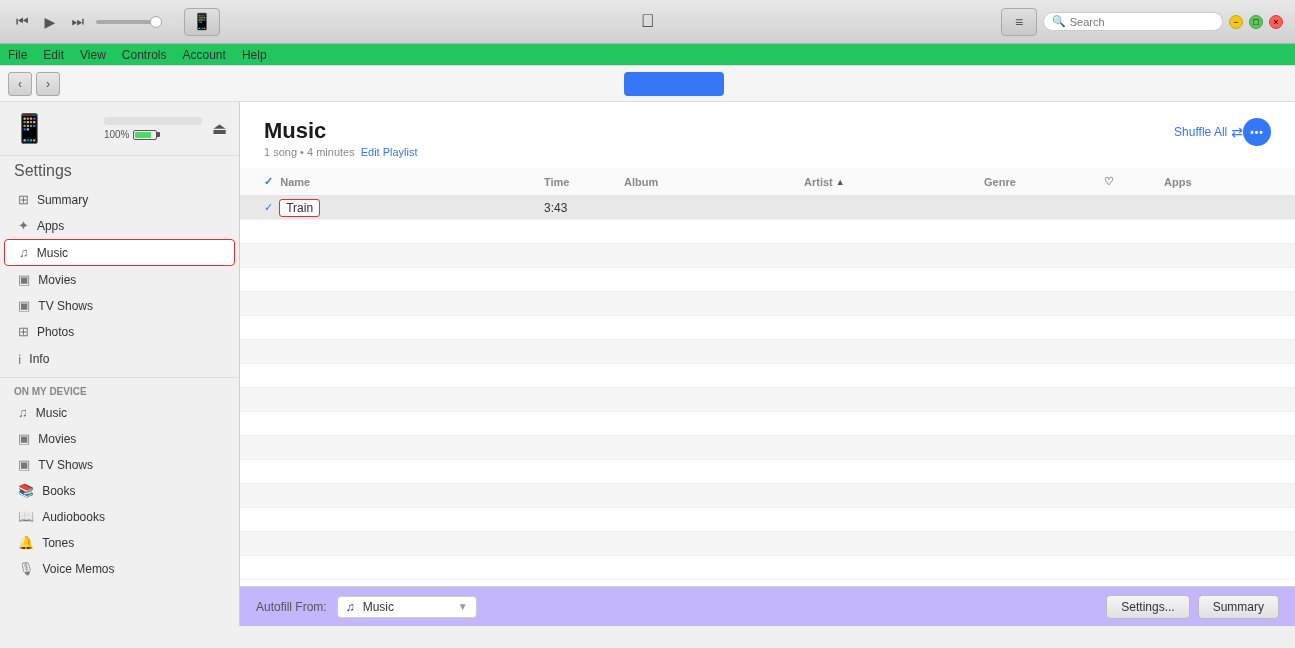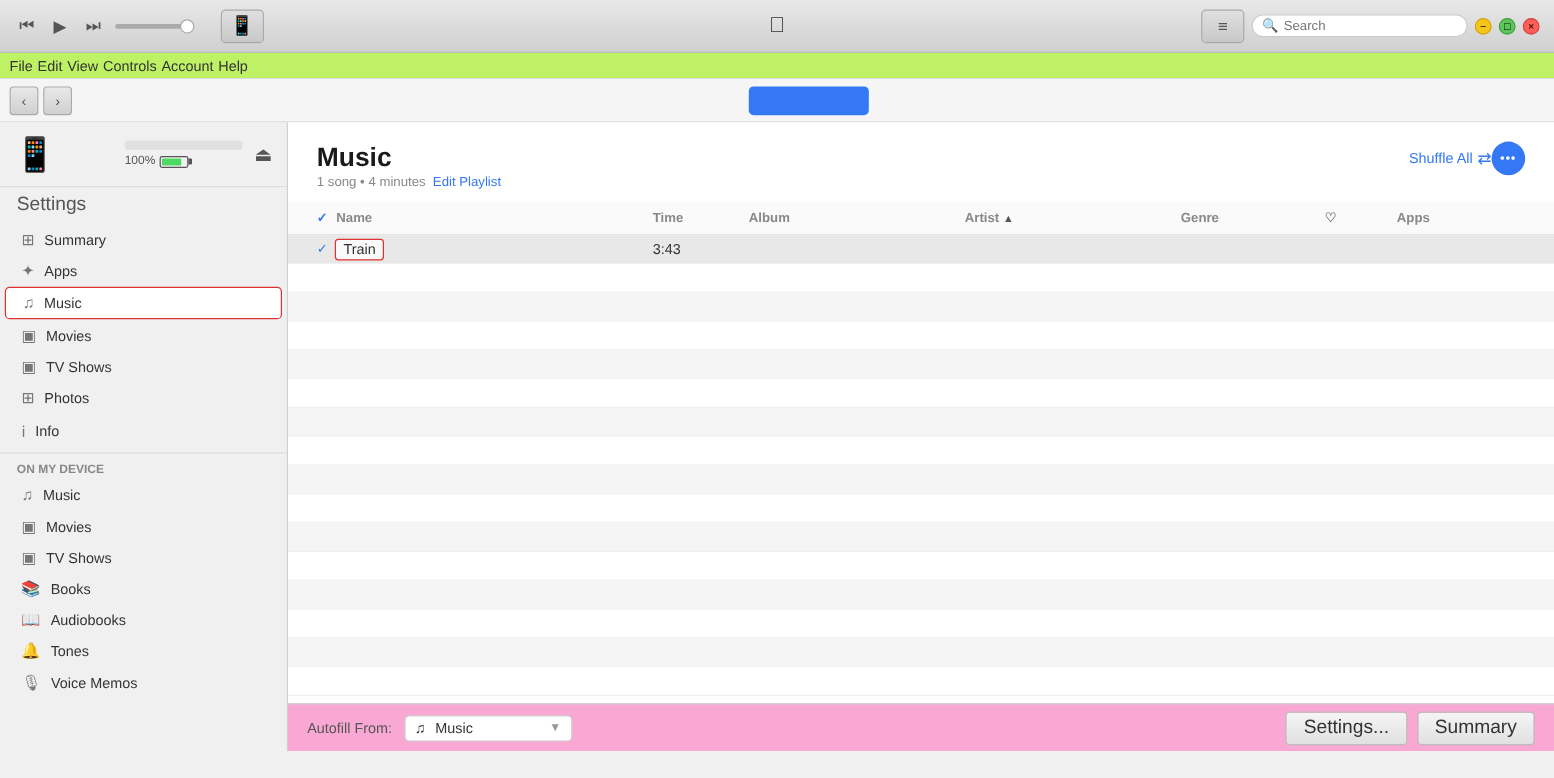--- a/index.html
+++ b/index.html
@@ -24,27 +24,27 @@
     .volume-slider { width: 80px; height: 4px; background: linear-gradient(to right, #aaa 0%, #aaa 70%, #ddd 70%); border-radius: 2px; position: relative; }
     .volume-thumb { width: 12px; height: 12px; background: white; border-radius: 50%; border: 1px solid #aaa; position: absolute; top: -4px; left: 68%; }
     .device-btn { width: 36px; height: 28px; background: linear-gradient(to bottom, #e0e0e0, #c8c8c8); border: 1px solid #aaa; border-radius: 4px; cursor: pointer; display: flex; align-items: center; justify-content: center; font-size: 14px; }
     .apple-logo { font-size: 18px; color: #333; }
     .search-box { display: flex; align-items: center; background: white; border: 1px solid #ccc; border-radius: 12px; padding: 2px 8px; width: 180px; }
     .search-box input { border: none; outline: none; font-size: 11px; width: 150px; background: transparent; }
     .search-icon-small { color: #999; font-size: 11px; margin-right: 4px; }
 
     
     .menubar {
-      background: #bef264;
+      background: #22c55e;
       height: 22px;
       display: flex;
       align-items: center;
       padding: 0 8px;
       border-bottom: 1px solid #ddd;
-      gap: 4px;
+      gap: 16px;
     }
     .menu-item { font-size: 12px; color: #333; cursor: pointer; }
 
     
     .toolbar {
       background: #f5f5f5;
       height: 36px;
       display: flex;
       align-items: center;
       padding: 0 8px;
@@ -148,40 +148,40 @@
     .td { font-size: 12px; color: #333; }
     .song-name-cell { display: flex; align-items: center; gap: 6px; }
     .song-check { color: #3478f6; font-size: 11px; }
     .song-name-wrapper { border: 1.5px solid #e03030; border-radius: 3px; padding: 1px 6px; background: #fafafa; }
     .zebra-rows .table-row:nth-child(odd) { background: white; }
     .zebra-rows .table-row:nth-child(even) { background: #f5f5f5; }
 
     
     .autofill-bar {
       height: 40px;
-      background: #f9a8d4;
+      background: #c4b5fd;
       border-top: 1px solid #d0d0d0;
       display: flex;
       align-items: center;
       padding: 0 16px;
       gap: 10px;
     }
     .autofill-label { font-size: 12px; color: #555; }
     .autofill-select {
       display: flex; align-items: center; gap: 4px;
       background: white; border: 1px solid #ccc; border-radius: 4px;
       padding: 3px 8px; font-size: 12px; color: #333; cursor: pointer;
       min-width: 140px;
     }
     .autofill-select-arrow { color: #999; font-size: 10px; margin-left: auto; }
     .autofill-actions { margin-left: auto; display: flex; gap: 8px; }
     .autofill-btn {
       background: linear-gradient(to bottom, #f5f5f5, #e0e0e0);
       border: 1px solid #bbb; border-radius: 4px;
-      padding: 4px 14px; font-size: 16px; color: #333; cursor: pointer;
+      padding: 4px 14px; font-size: 12px; color: #333; cursor: pointer;
     }
 
     .content-wrapper { position: relative; display: flex; flex-direction: column; flex: 1; }
     .header-right { display: flex; align-items: center; }
   </style>
 </head>
 <body>
 
 <div class="titlebar">
   <div class="titlebar-left">

